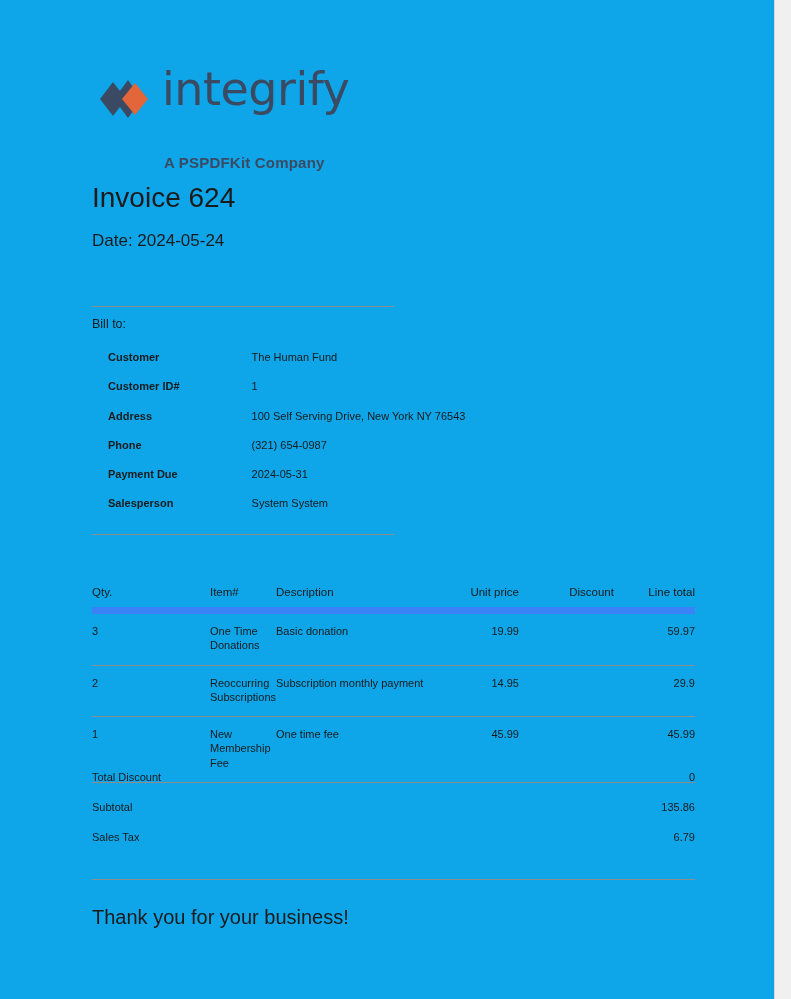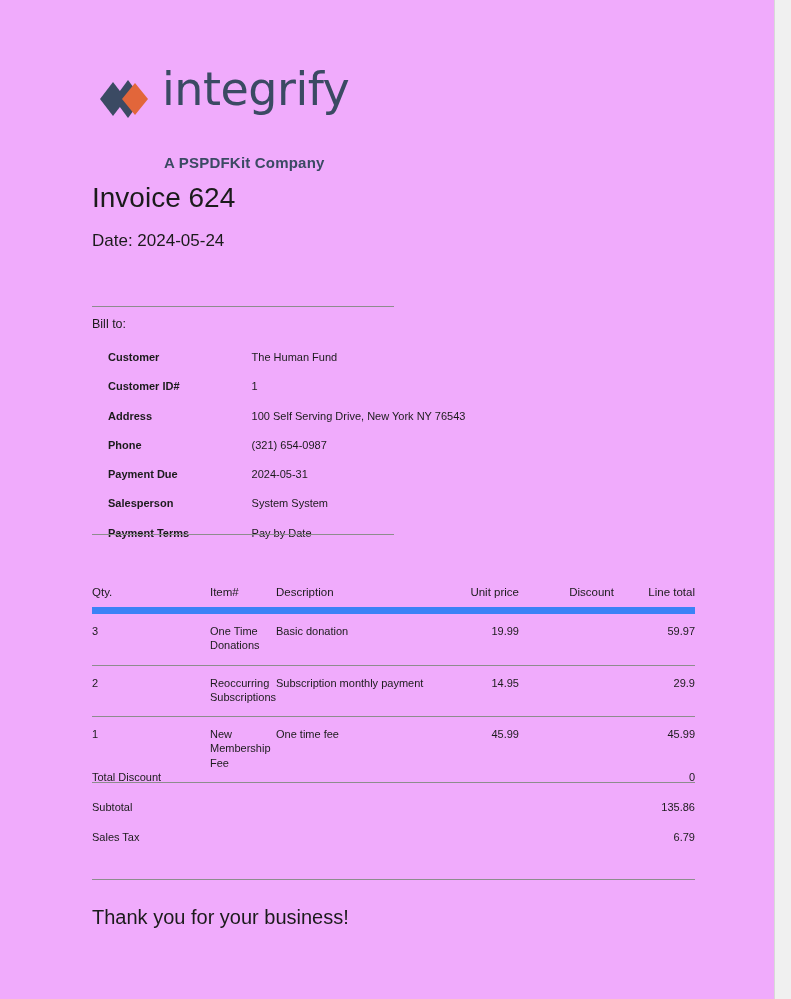--- a/index.html
+++ b/index.html
@@ -12,21 +12,21 @@
     background: #f0f0f0;
     font-family: "Liberation Sans", sans-serif;
     overflow: hidden;
   }
   .page {
     position: absolute;
     left: 0;
     top: 0;
     width: 775px;
     height: 999px;
-    background: #f0abfc;
+    background: #0ea5e9;
     box-sizing: border-box;
     border-right: 1px solid #d8d8d8;
   }
   .page-shadow-right {
     position: absolute;
     left: 775px;
     top: 0;
     width: 16px;
     height: 999px;
     background: #f0f0f0;
@@ -245,24 +245,20 @@
         <td class="k">Phone</td>
         <td class="v">(321) 654-0987</td>
       </tr>
       <tr>
         <td class="k">Payment Due</td>
         <td class="v">2024-05-31</td>
       </tr>
       <tr>
         <td class="k">Salesperson</td>
         <td class="v">System System</td>
-      </tr>
-      <tr>
-        <td class="k">Payment Terms</td>
-        <td class="v">Pay by Date</td>
       </tr>
     </tbody>
       </table>
     <div class="rule rule-bottom"></div>
 
     <table class="items">
       <thead>
         <tr>
           <th class="col-qty">Qty.</th>
           <th class="col-item">Item#</th>

